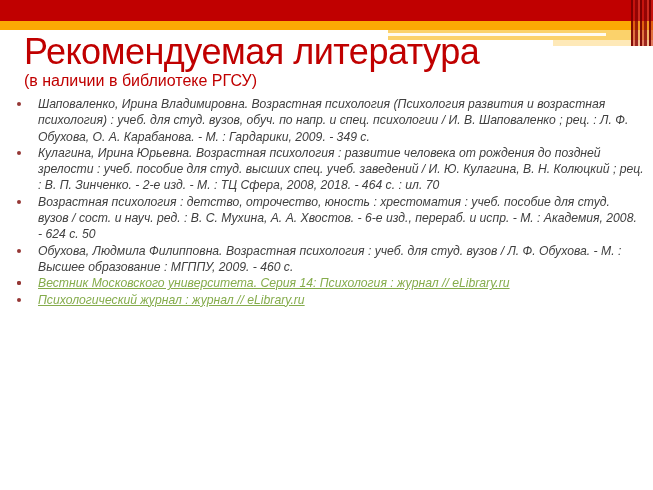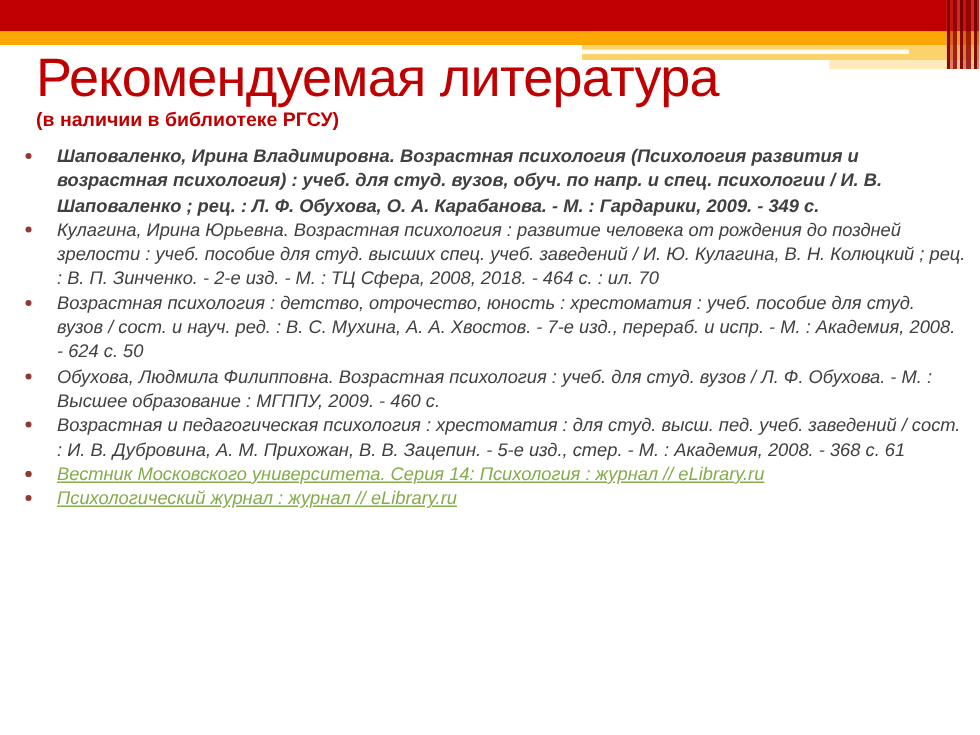--- a/index.html
+++ b/index.html
@@ -42,42 +42,42 @@
   
   .title{
     position:absolute;left:24px;top:33px;
     font-size:36px;line-height:38px;font-weight:500;
     color:var(--title-red);
     letter-spacing:-.5px;
     white-space:nowrap;
   }
   .subtitle{
     position:absolute;left:24px;top:72px;
-    font-size:13px;font-weight:700;
+    font-size:16px;font-weight:400;
     color:var(--title-red);
   }
   
   .refs{
     position:absolute;left:14px;top:96px;width:630px;
     margin:0;padding:0;list-style:none;
     font-size:12.2px;line-height:16.3px;
     font-style:italic;
     color:var(--text-color);
   }
   .refs li{
     position:relative;
     padding-left:24px;
     margin:0;
   }
   .refs .dot{
     position:absolute;left:3px;top:6px;
     width:4px;height:4px;border-radius:50%;
     background:var(--bullet-color);
   }
-  .refs .bold{font-weight:700;}
+  .refs .bold{font-weight:400;}
   .refs a.link{
     color:var(--link-green);
     text-decoration:underline;
     cursor:pointer;
   }
 </style>
 </head>
 <body>
 
 <div class="slide">
@@ -88,21 +88,20 @@
   <div class="white-line"></div>
   <div class="band-pale"></div>
   <div class="edge-stripes"></div>
 
   <div class="title">Рекомендуемая литература</div>
   <div class="subtitle">(в наличии в библиотеке РГСУ)</div>
 
   <ul class="refs">
       <li><span class="dot"></span><span class="bold ">Шаповаленко, Ирина Владимировна. Возрастная психология (Психология развития и возрастная психология) : учеб. для студ. вузов, обуч. по напр. и спец. психологии / И. В. Шаповаленко ; рец. : Л. Ф. Обухова, О. А. Карабанова. - М. : Гардарики, 2009. - 349 с.</span></li>
       <li><span class="dot"></span><span class="">Кулагина, Ирина Юрьевна. Возрастная психология : развитие человека от рождения до поздней зрелости : учеб. пособие для студ. высших спец. учеб. заведений / И. Ю. Кулагина, В. Н. Колюцкий ; рец. : В. П. Зинченко. - 2-е изд. - М. : ТЦ Сфера, 2008, 2018. - 464 с. : ил. 70</span></li>
-      <li><span class="dot"></span><span class="">Возрастная психология : детство, отрочество, юность : хрестоматия : учеб. пособие для студ. вузов / сост. и науч. ред. : В. С. Мухина, А. А. Хвостов. - 7-е изд., перераб. и испр. - М. : Академия, 2008. - 624 с. 50</span></li>
+      <li><span class="dot"></span><span class="">Возрастная психология : детство, отрочество, юность : хрестоматия : учеб. пособие для студ. вузов / сост. и науч. ред. : В. С. Мухина, А. А. Хвостов. - 6-е изд., перераб. и испр. - М. : Академия, 2008. - 624 с. 50</span></li>
       <li><span class="dot"></span><span class="">Обухова, Людмила Филипповна. Возрастная психология : учеб. для студ. вузов / Л. Ф. Обухова. - М. : Высшее образование : МГППУ, 2009. - 460 с.</span></li>
-      <li><span class="dot"></span><span class="">Возрастная и педагогическая психология : хрестоматия : для студ. высш. пед. учеб. заведений / сост. : И. В. Дубровина, А. М. Прихожан, В. В. Зацепин. - 5-е изд., стер. - М. : Академия, 2008. - 368 с. 61</span></li>
       <li><span class="dot"></span></li>
       <li><span class="dot"></span><a class="link">Вестник Московского университета. Серия 14: Психология : журнал // eLibrary.ru</a></li>
       <li><span class="dot"></span><a class="link">Психологический журнал : журнал // eLibrary.ru</a></li>
     </ul>
 
 </div>
 
 </body></html>

